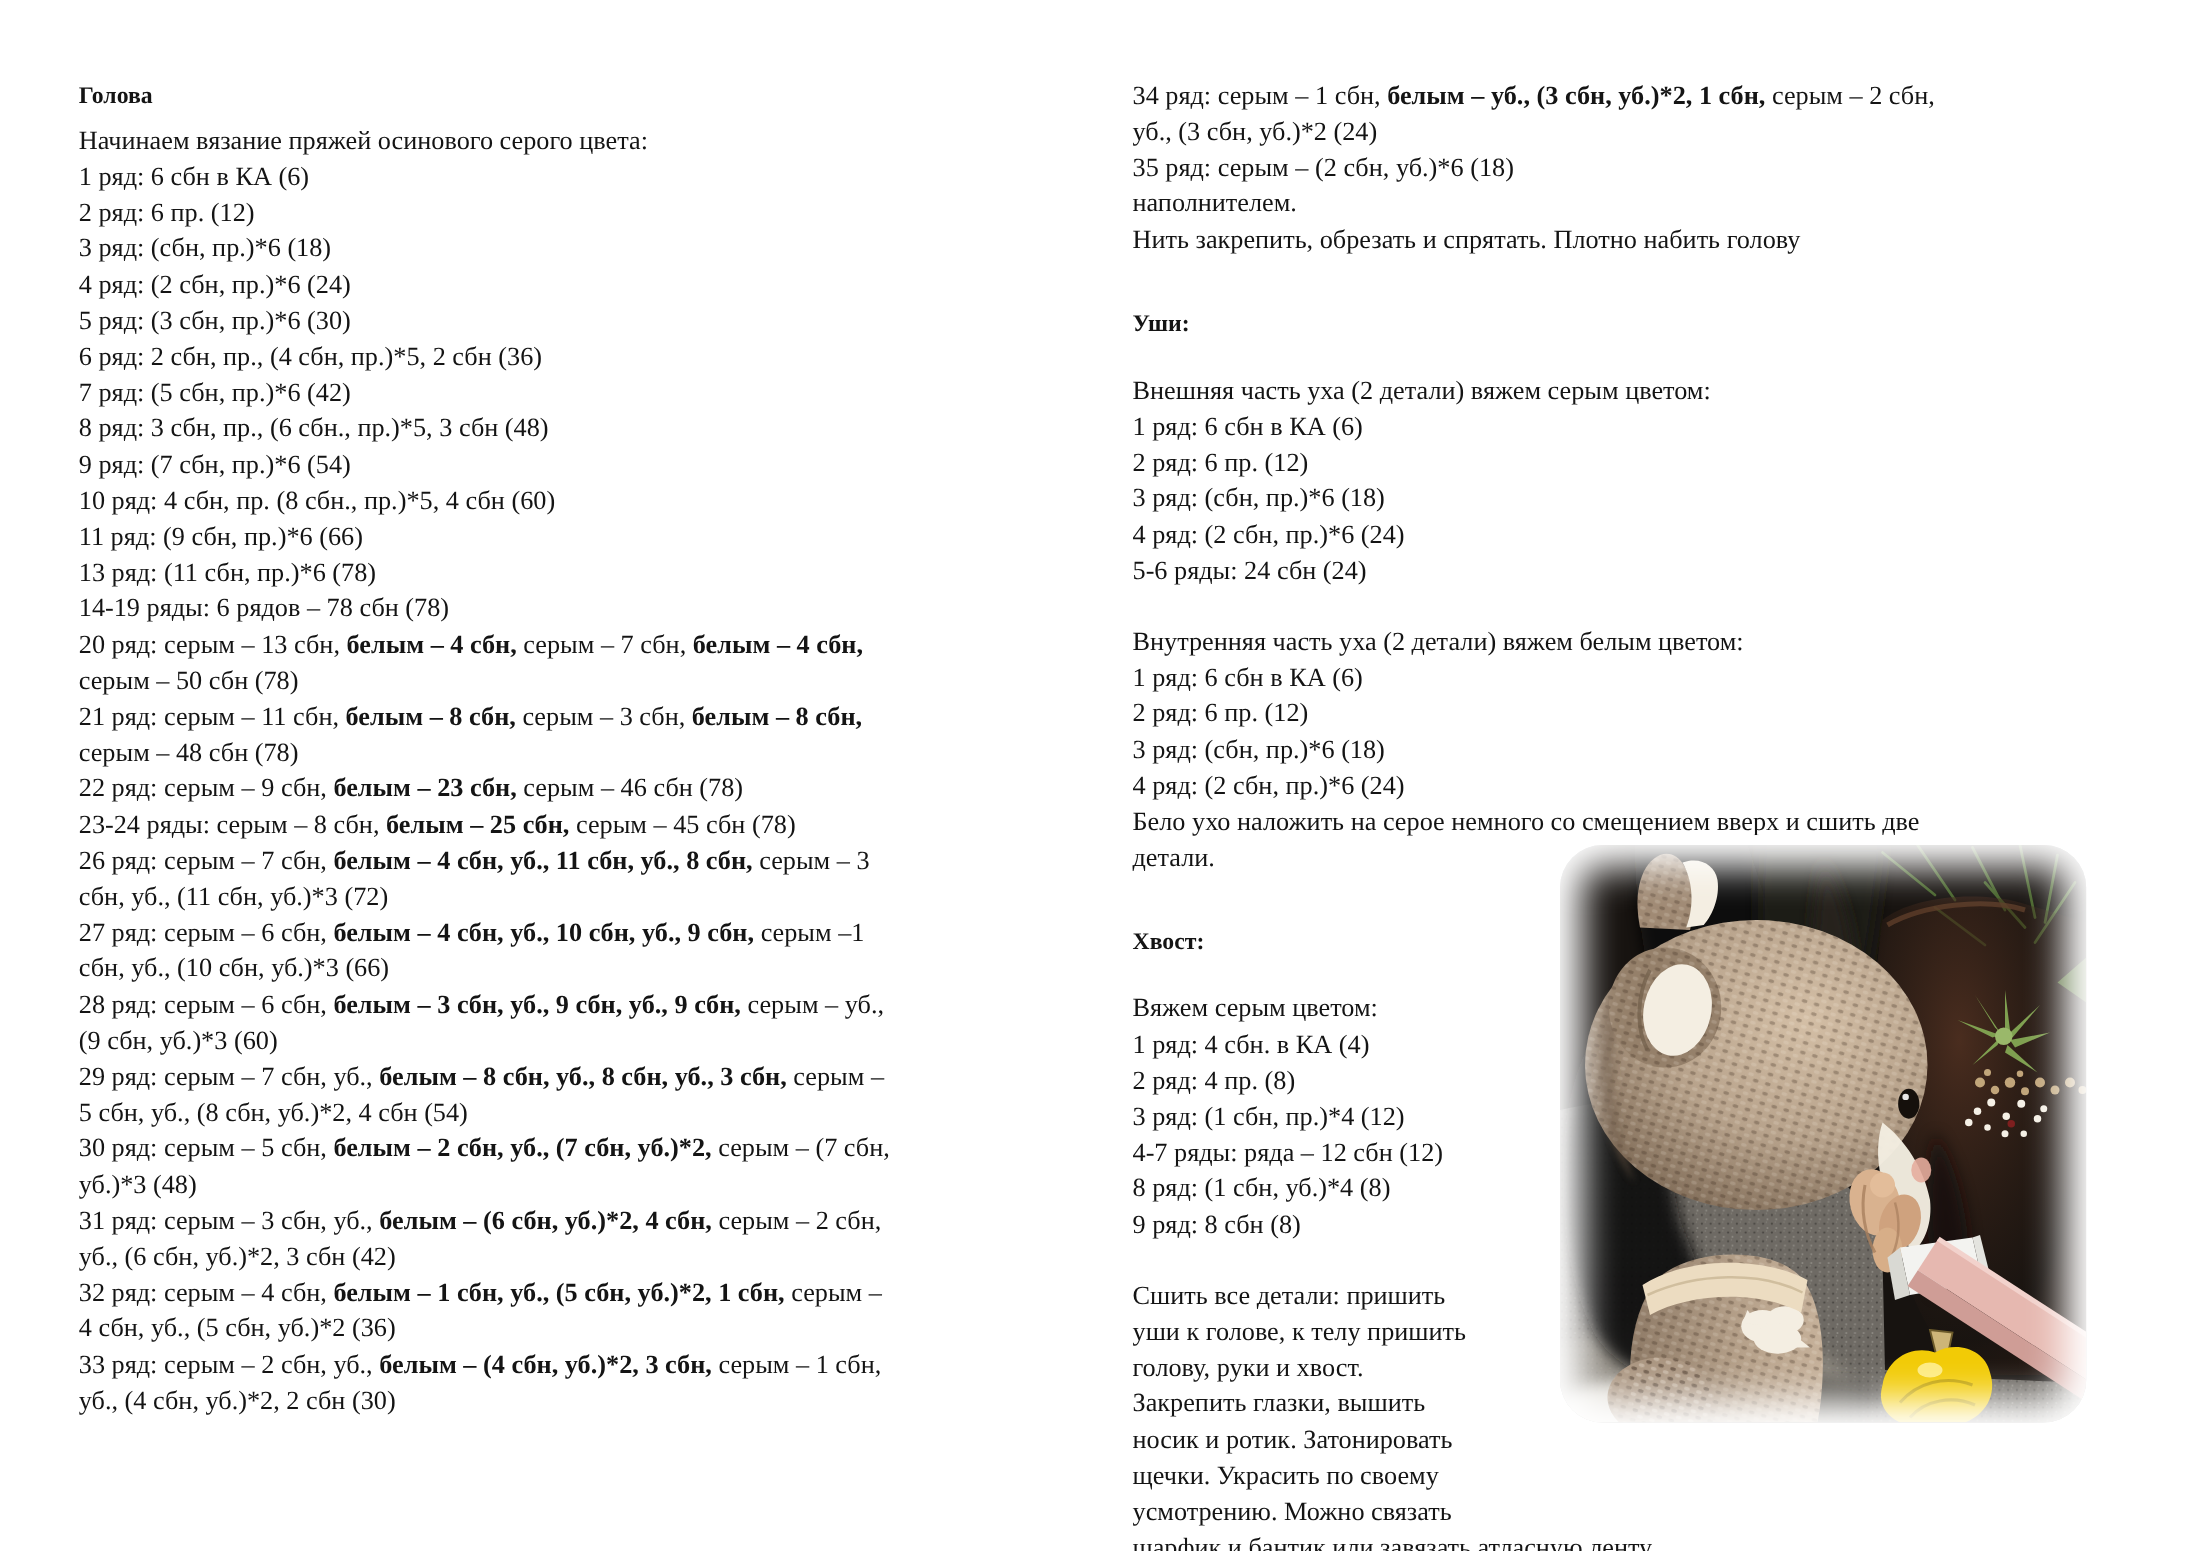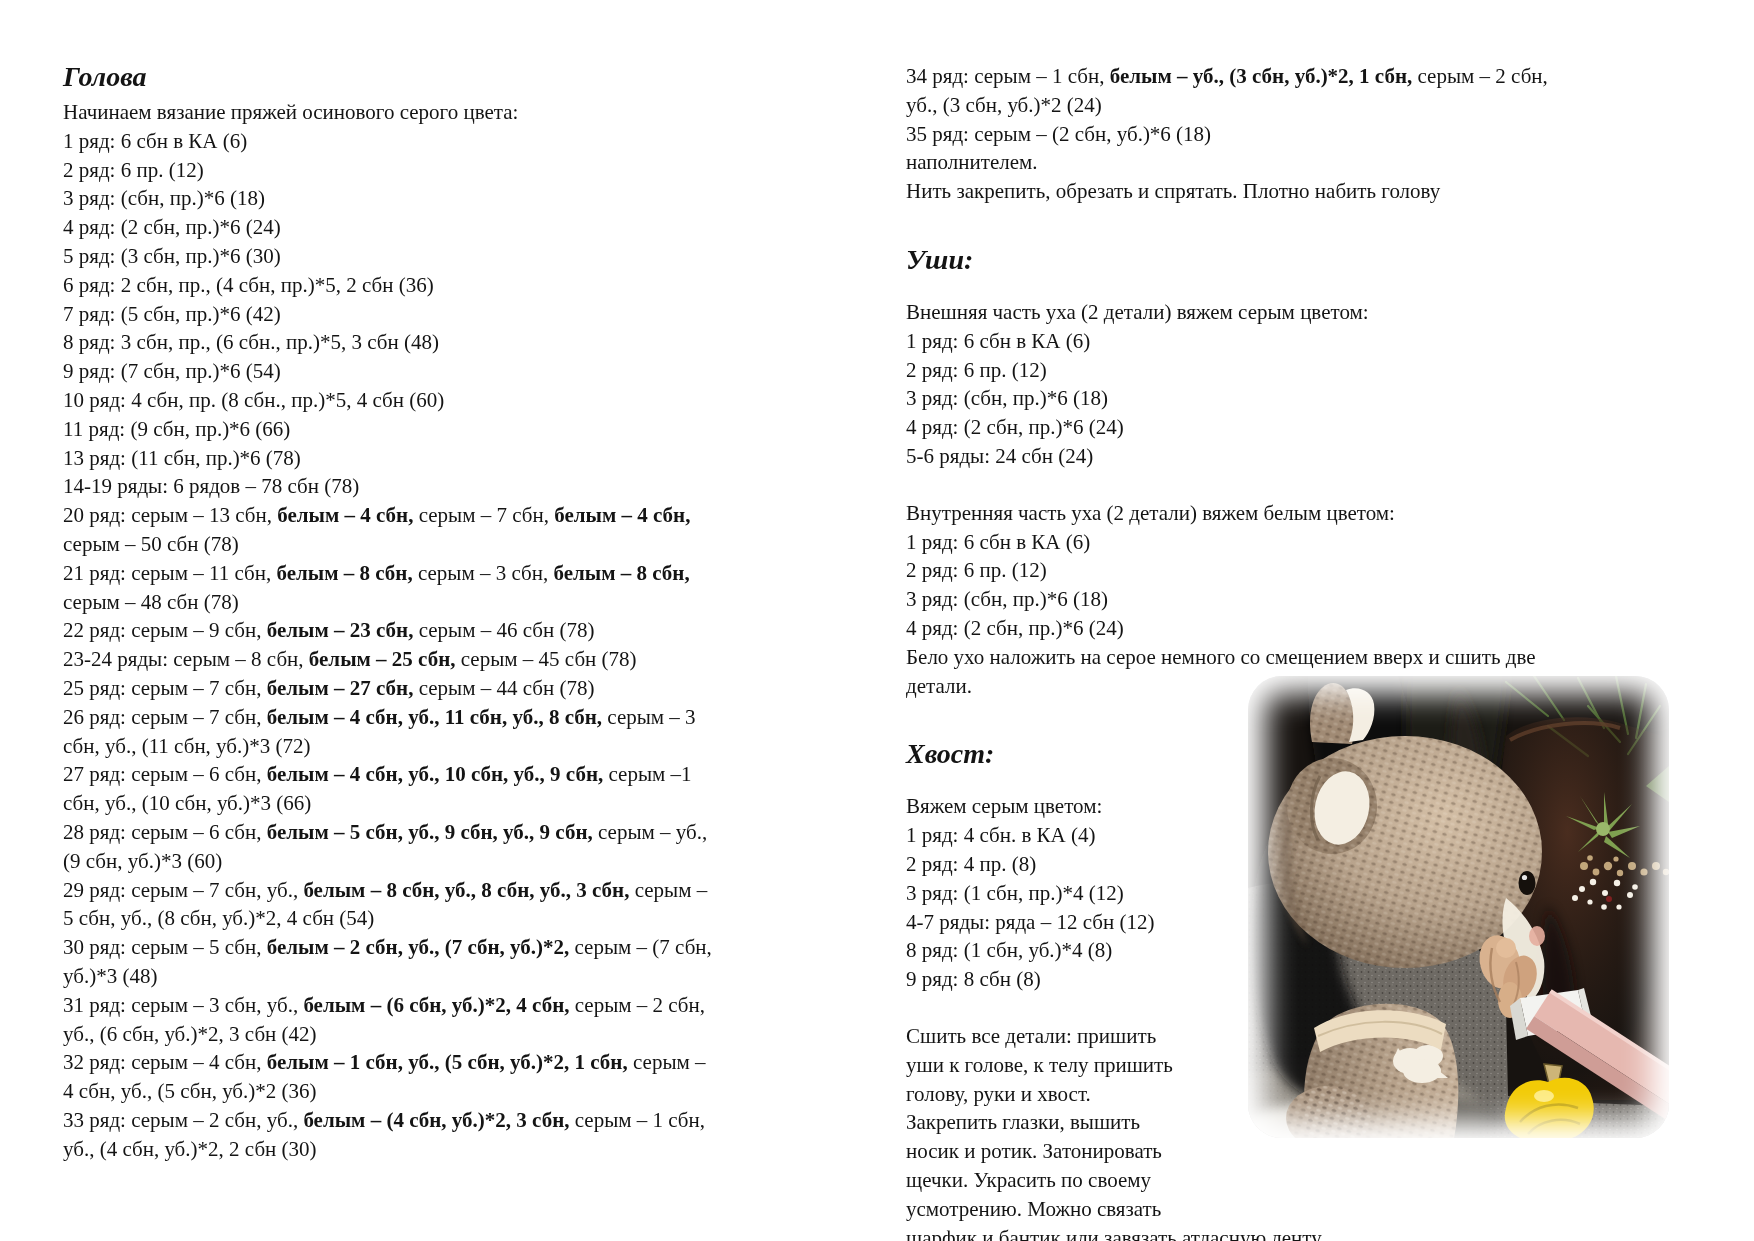--- a/index.html
+++ b/index.html
@@ -7,21 +7,21 @@
     position:relative; width:1754px; height:1241px; overflow:hidden;
     background:#ffffff; color:#141414;
     font-family:"Liberation Serif", "DejaVu Serif", serif;
     font-size:21px;
   }
   .col { position:absolute; }
   #left-col  { left:63px;  top:61px;  width:780px; }
   #right-col { left:906px; top:62px;  width:800px; }
   .line { height:28.8px; line-height:28.8px; white-space:nowrap; }
   .line .b { font-weight:bold; }
-  .heading { height:37px; line-height:31px; font-weight:bold; font-size:28px; white-space:nowrap;font-style:italic; }
+  .heading { height:37px; line-height:31px; font-weight:bold; font-size:19px; white-space:nowrap; }
   #right-col .heading { height:64px; line-height:52px; }
   .gap { height:28px; }
   
   .photo {
     position:absolute; left:1248px; top:676px; width:421px; height:462px;
     border-radius:34px; overflow:hidden; background:#171310;
   }
   .photo svg { display:block; width:100%; height:100%; }
   .photo-feather {
     position:absolute; left:1240px; top:668px; width:437px; height:478px;
@@ -49,26 +49,25 @@
       <div class="line"><span>10 ряд: 4 сбн, пр. (8 сбн., пр.)*5, 4 сбн (60)</span></div>
       <div class="line"><span>11 ряд: (9 сбн, пр.)*6 (66)</span></div>
       <div class="line"><span>13 ряд: (11 сбн, пр.)*6 (78)</span></div>
       <div class="line"><span>14-19 ряды: 6 рядов – 78 сбн (78)</span></div>
       <div class="line"><span>20 ряд: серым – 13 сбн, </span><span class="b">белым – 4 сбн,</span><span> серым – 7 сбн, </span><span class="b">белым – 4 сбн,</span></div>
       <div class="line"><span>серым – 50 сбн (78)</span></div>
       <div class="line"><span>21 ряд: серым – 11 сбн, </span><span class="b">белым – 8 сбн,</span><span> серым – 3 сбн, </span><span class="b">белым – 8 сбн,</span></div>
       <div class="line"><span>серым – 48 сбн (78)</span></div>
       <div class="line"><span>22 ряд: серым – 9 сбн, </span><span class="b">белым – 23 сбн,</span><span> серым – 46 сбн (78)</span></div>
       <div class="line"><span>23-24 ряды: серым – 8 сбн, </span><span class="b">белым – 25 сбн,</span><span> серым – 45 сбн (78)</span></div>
-      <div class="line"><span>25 ряд: серым – 7 сбн, </span><span class="b">белым – 27 сбн,</span><span> серым – 44 сбн (78)</span></div>
       <div class="line"><span>26 ряд: серым – 7 сбн, </span><span class="b">белым – 4 сбн, уб., 11 сбн, уб., 8  сбн,</span><span> серым – 3</span></div>
       <div class="line"><span>сбн, уб., (11 сбн, уб.)*3 (72)</span></div>
       <div class="line"><span>27 ряд: серым – 6 сбн, </span><span class="b">белым – 4 сбн, уб., 10 сбн, уб., 9  сбн,</span><span> серым –1</span></div>
       <div class="line"><span>сбн, уб., (10 сбн, уб.)*3 (66)</span></div>
-      <div class="line"><span>28 ряд: серым – 6 сбн, </span><span class="b">белым – 5 сбн, уб., 9 сбн, уб., 9  сбн,</span><span> серым – уб.,</span></div>
+      <div class="line"><span>28 ряд: серым – 6 сбн, </span><span class="b">белым – 3 сбн, уб., 9 сбн, уб., 9  сбн,</span><span> серым – уб.,</span></div>
       <div class="line"><span>(9 сбн, уб.)*3 (60)</span></div>
       <div class="line"><span>29 ряд: серым – 7 сбн, уб., </span><span class="b">белым – 8 сбн, уб., 8 сбн, уб., 3 сбн,</span><span> серым –</span></div>
       <div class="line"><span>5 сбн, уб., (8 сбн, уб.)*2, 4 сбн (54)</span></div>
       <div class="line"><span>30 ряд: серым – 5 сбн, </span><span class="b">белым – 2 сбн, уб., (7 сбн, уб.)*2,</span><span> серым – (7 сбн,</span></div>
       <div class="line"><span>уб.)*3 (48)</span></div>
       <div class="line"><span>31 ряд: серым – 3 сбн, уб., </span><span class="b">белым – (6 сбн, уб.)*2, 4 сбн,</span><span> серым – 2 сбн,</span></div>
       <div class="line"><span>уб., (6 сбн, уб.)*2, 3 сбн (42)</span></div>
       <div class="line"><span>32 ряд: серым – 4 сбн, </span><span class="b">белым – 1 сбн, уб., (5 сбн, уб.)*2, 1 сбн,</span><span> серым –</span></div>
       <div class="line"><span>4 сбн, уб., (5 сбн, уб.)*2 (36)</span></div>
       <div class="line"><span>33 ряд: серым – 2 сбн, уб., </span><span class="b">белым – (4 сбн, уб.)*2, 3 сбн,</span><span> серым – 1 сбн,</span></div>

